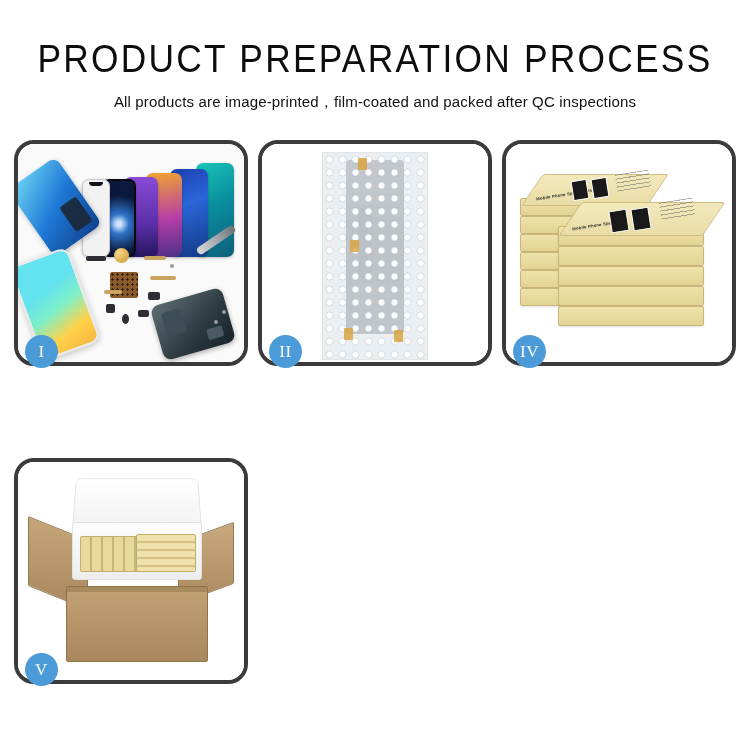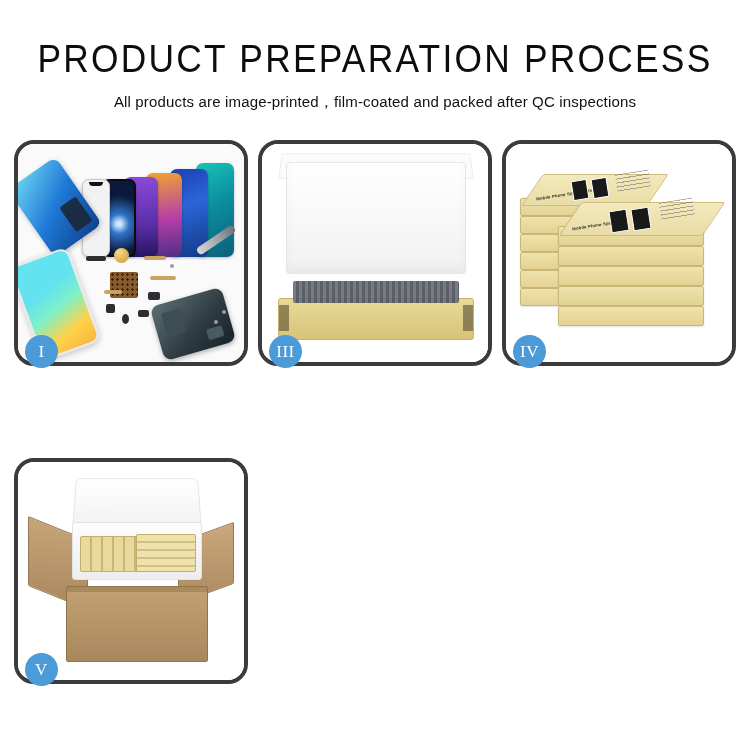--- a/index.html
+++ b/index.html
@@ -281,33 +281,32 @@
         <div class="flex" style="left:126px;top:112px;width:22px;"></div>
         <div class="flex" style="left:86px;top:146px;width:18px;"></div>
         <div class="flex" style="left:132px;top:132px;width:26px;"></div>
         <div class="tiny" style="left:152px;top:120px;"></div>
         <div class="tiny" style="left:196px;top:176px;"></div>
         <div class="tiny" style="left:204px;top:166px;"></div>
       </div>
       <div class="badge">I</div>
     </div>
 
-
     <div class="panel">
-      <div class="panel-inner p3">
-        <div class="foam-lid"></div>
-        <div class="foam-back"></div>
-        <div class="box3-body">
-          <div class="box3-inner"></div>
-          <div class="corner-dark" style="left:0;top:6px;"></div>
-          <div class="corner-dark" style="right:0;top:6px;"></div>
-        </div>
+      <div class="panel-inner p2">
+        <div class="inner-part"></div>
+        <div class="bubble-bag"></div>
+        <div class="tape" style="left:96px;top:14px;"></div>
+        <div class="tape" style="left:88px;top:96px;"></div>
+        <div class="tape" style="left:82px;top:184px;"></div>
+        <div class="tape" style="left:132px;top:186px;"></div>
       </div>
-      <div class="badge">III</div>
+      <div class="badge">II</div>
     </div>
+
 
     <div class="panel">
       <div class="panel-inner p4">
         <div class="stackwrap">
           <div class="sbox" style="left:0;top:38px;width:124px;height:16px;"></div>
           <div class="sbox" style="left:0;top:56px;width:124px;height:16px;"></div>
           <div class="sbox" style="left:0;top:74px;width:124px;height:16px;"></div>
           <div class="sbox" style="left:0;top:92px;width:124px;height:16px;"></div>
           <div class="sbox" style="left:0;top:110px;width:124px;height:16px;"></div>
           <div class="sbox" style="left:0;top:128px;width:124px;height:16px;"></div>

